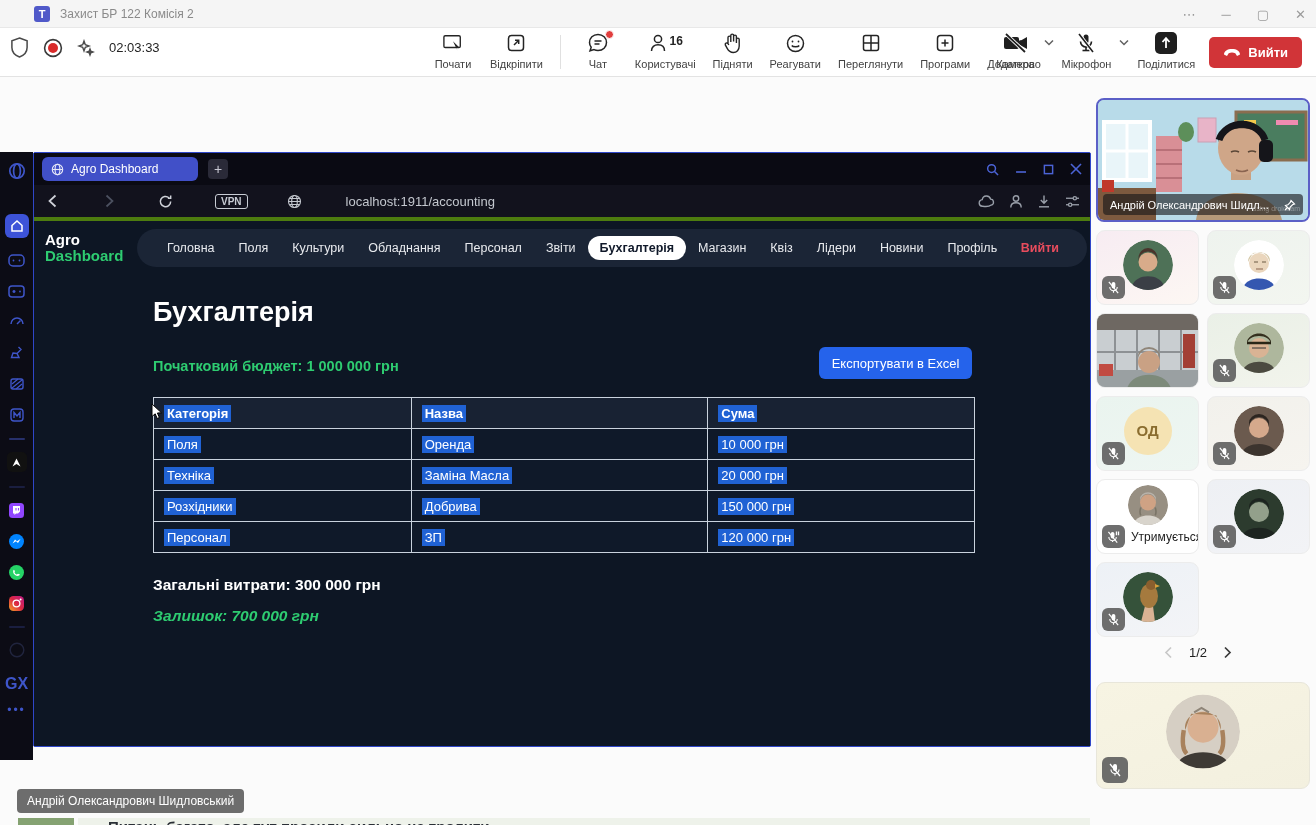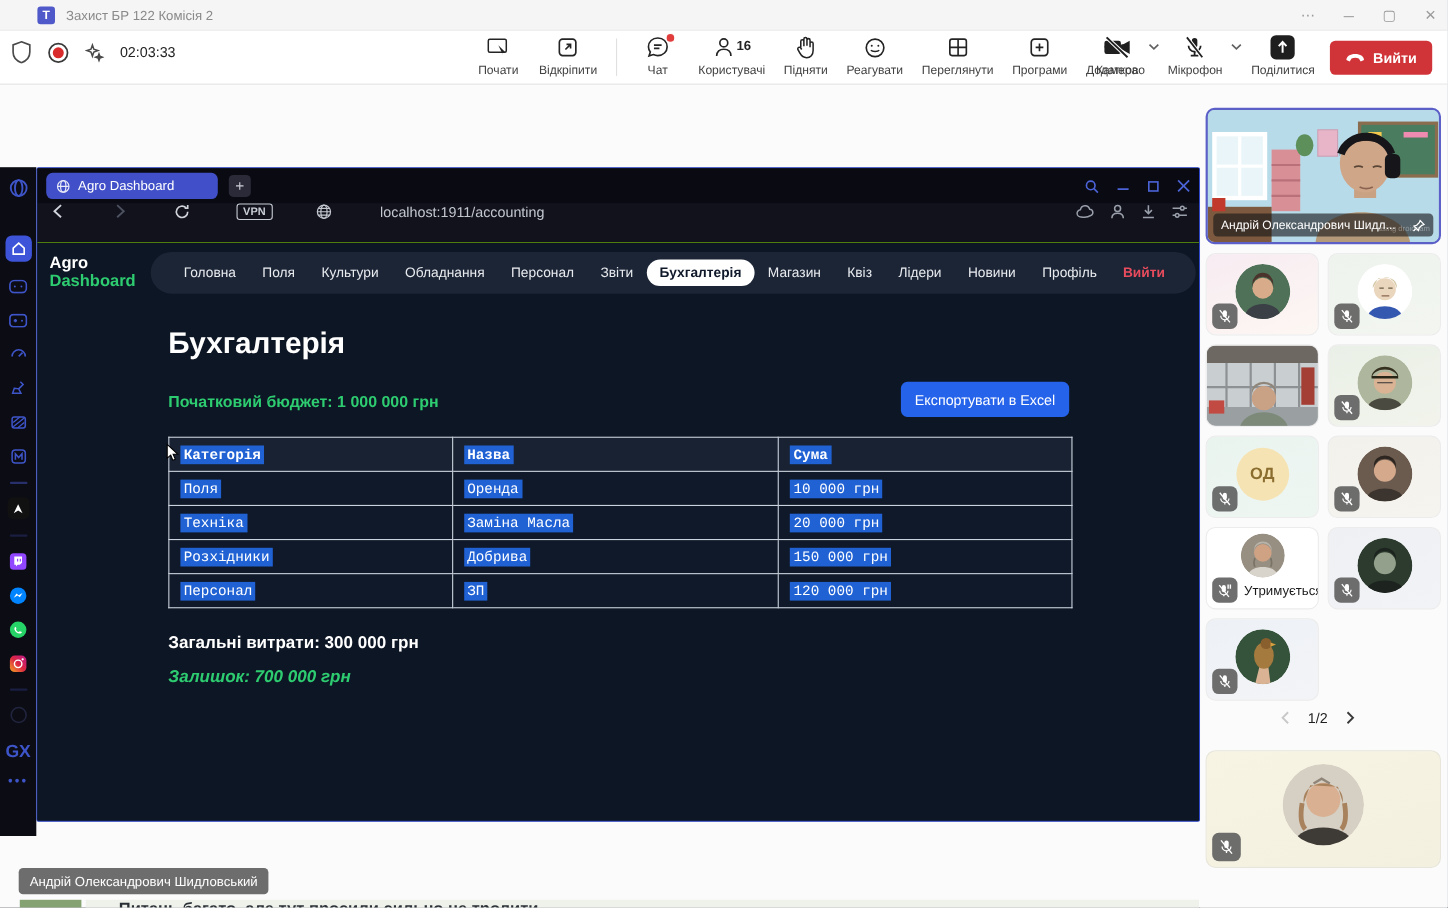--- a/index.html
+++ b/index.html
@@ -47,21 +47,21 @@
   .browser { position:absolute; left:33px; top:152px; width:1058px; height:595px;
     background:#0d1624; border:1px solid #2f47c9; border-radius:2px; }
   .tabstrip { position:absolute; left:0; top:0; width:100%; height:32px; background:#0a0a13; display:flex; align-items:center; }
   .tab-active { margin-left:8px; height:24px; width:156px; background:#4150c8; border-radius:6px;
     display:flex; align-items:center; gap:7px; padding:0 9px; cursor:pointer; }
   .tab-title { color:#fff; font-size:12px; white-space:nowrap; }
   .newtab { margin-left:10px; width:20px; height:20px; background:#2a2a38; border-radius:4px; color:#c9c9d4;
     font-size:14px; display:flex; align-items:center; justify-content:center; cursor:pointer; }
   .win-ctl { position:absolute; right:8px; top:0; height:32px; display:flex; align-items:center; gap:16px; color:#4b63d6; }
   .addrbar { position:absolute; left:0; top:32px; width:100%; height:36px; background:#12121d;
-    display:flex; align-items:flex-start; border-bottom:1px solid #4d7c0f;gap:30px; }
+    display:flex; align-items:center; border-bottom:4px solid #4d7c0f;gap:30px; }
   .nav-arrow { margin-left:12px; }
   .vpn-badge { margin-left:12px; border:1.4px solid #c8ccd4; border-radius:3px; color:#c8ccd4;
     font-size:10px; font-weight:700; padding:1px 5px; cursor:pointer; }
   .url-text { margin-left:14px; color:#c3c7ce; font-size:13px; }
   .addr-icons { position:absolute; right:10px; display:flex; align-items:center; gap:14px; }
 
   .webpage { position:absolute; left:0; top:68px; width:1056px; height:525px; background:#0d1624; overflow:hidden; }
   .site-logo { position:absolute; left:11px; top:11px; line-height:1.05; font-weight:800; font-size:15px; cursor:pointer; }
   .site-logo .l1 { color:#fff; } .site-logo .l2 { color:#2ecc71; }
   .mainnav { position:absolute; left:103px; top:8px; width:950px; height:38px; background:#1b2536;
@@ -72,21 +72,21 @@
 
   .page-h1 { position:absolute; left:119px; top:76px; color:#fff; font-size:27px; font-weight:800; }
   .budget { position:absolute; left:119px; top:137px; color:#2ecc71; font-size:14.5px; font-weight:700; }
   .export-btn { position:absolute; left:785px; top:126px; width:153px; height:32px; background:#2563eb; border:none;
     border-radius:6px; color:#fff; font-size:13px; display:flex; align-items:center; justify-content:center; cursor:pointer; }
 
   .acc-table { position:absolute; left:119px; top:176px; width:822px; border-collapse:collapse; }
   .acc-table th, .acc-table td { border:1px solid #c9d2dd; font-size:13px; text-align:left; padding:6px 10px; height:31px; }
   .acc-table th { background:#182233; font-weight:700; }
   .acc-table td { background:#0f1929; }
-  .sel { background:#2062d4; color:#fff; padding:1px 3px;font-family:Liberation Mono, monospace; }
+  .sel { background:#2062d4; color:#fff; padding:1px 3px; }
   .cursor-arrow { position:absolute; left:117px; top:182px; }
 
   .totals { position:absolute; left:119px; top:355px; color:#fff; font-size:15.5px; font-weight:700; }
   .remainder { position:absolute; left:119px; top:386px; color:#2ecc71; font-size:15.5px; font-weight:700;font-style:italic; }
 
   
   .panel { position:absolute; left:1091px; top:77px; width:225px; height:748px; background:#fbfbfb; }
   .main-video { position:absolute; left:5px; top:21px; width:214px; height:124px; border-radius:8px;
     border:2px solid #5b5fc7; overflow:hidden; background:#b8dbe9; cursor:pointer; }
   .name-bar { position:absolute; left:5px; right:5px; bottom:5px; height:21px; background:rgba(22,22,24,.62);

